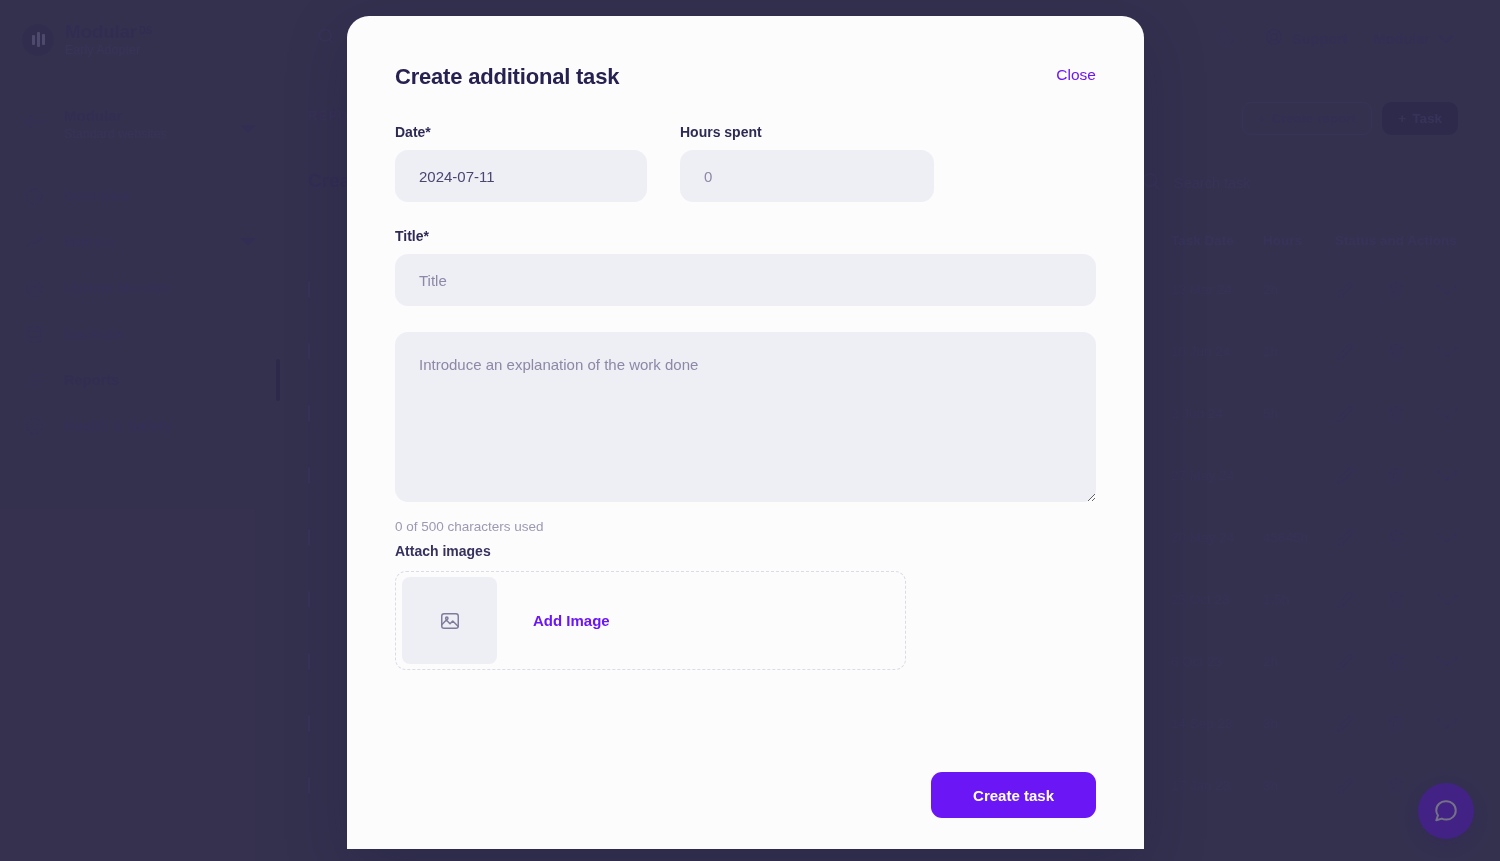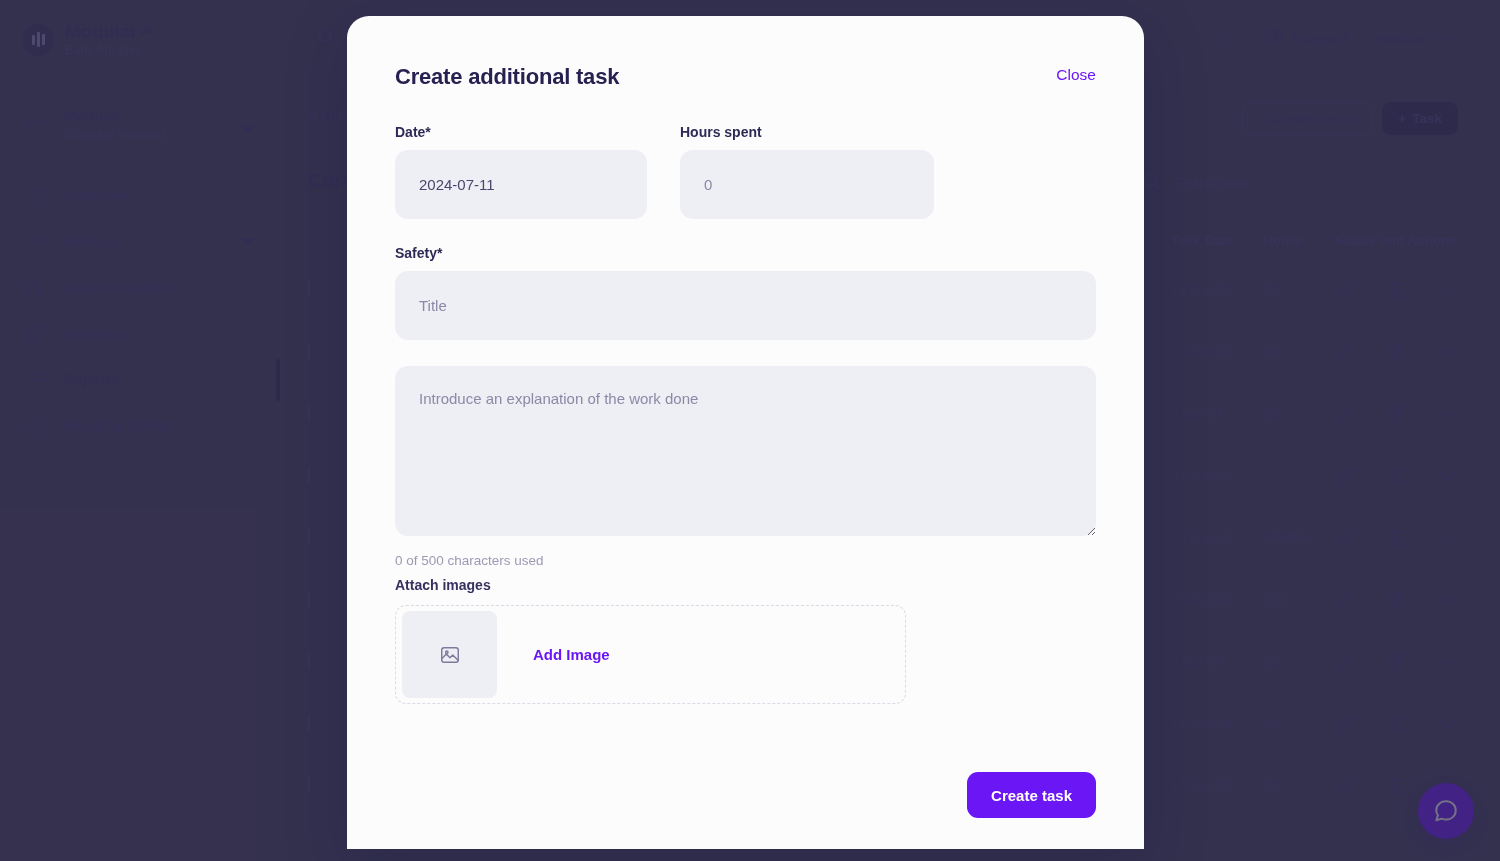--- a/index.html
+++ b/index.html
@@ -240,21 +240,21 @@
   .field-label.soft { font-weight: 600; color: #36315e; }
 
   .ctl {
     background: #eeeef5;
     border: none;
     border-radius: 13px;
     font-size: 15px;
     font-family: inherit;
     color: #4a4670;
     padding: 0 24px;
-    height: 69px;
+    height: 52px;
     width: 100%;
     outline: none;
   }
   .ctl::placeholder { color: #8c88a6; }
 
   .row-2 {
     display: flex; gap: 33px;
     margin-top: 34px;
   }
   .row-2 > div:first-child { width: 252px; flex: 0 0 252px; }
@@ -304,21 +304,21 @@
     left: 48px; right: 48px;
     top: 756px;
     display: flex; justify-content: flex-end;
   }
   .btn-primary {
     background: #6b16f5;
     color: #ffffff;
     border: none;
     border-radius: 11px;
     height: 46px;
-    padding: 0 24px;
+    padding: 0 42px;
     font-size: 15px; font-weight: 700;
     font-family: inherit;
     cursor: pointer;
   }
 </style>
 </head>
 <body>
 
 <div id="app-root">
 
@@ -750,21 +750,21 @@
         <div class="field-label">Date*</div>
         <input class="ctl" type="text" value="2024-07-11" style="">
       </div>
       <div>
         <div class="field-label">Hours spent</div>
         <input class="ctl" type="text" placeholder="0" style="">
       </div>
     </div>
 
     <div class="block">
-      <div class="field-label">Safety*</div>
+      <div class="field-label">Title*</div>
       <input class="ctl" type="text" placeholder="Title" style="">
     </div>
 
     <div class="block">
       <textarea class="ctl" placeholder="Introduce an explanation of the work done" style=""></textarea>
       <div class="char-count">0 of 500 characters used</div>
     </div>
 
     <div class="attach-label field-label soft">Attach images</div>
 

